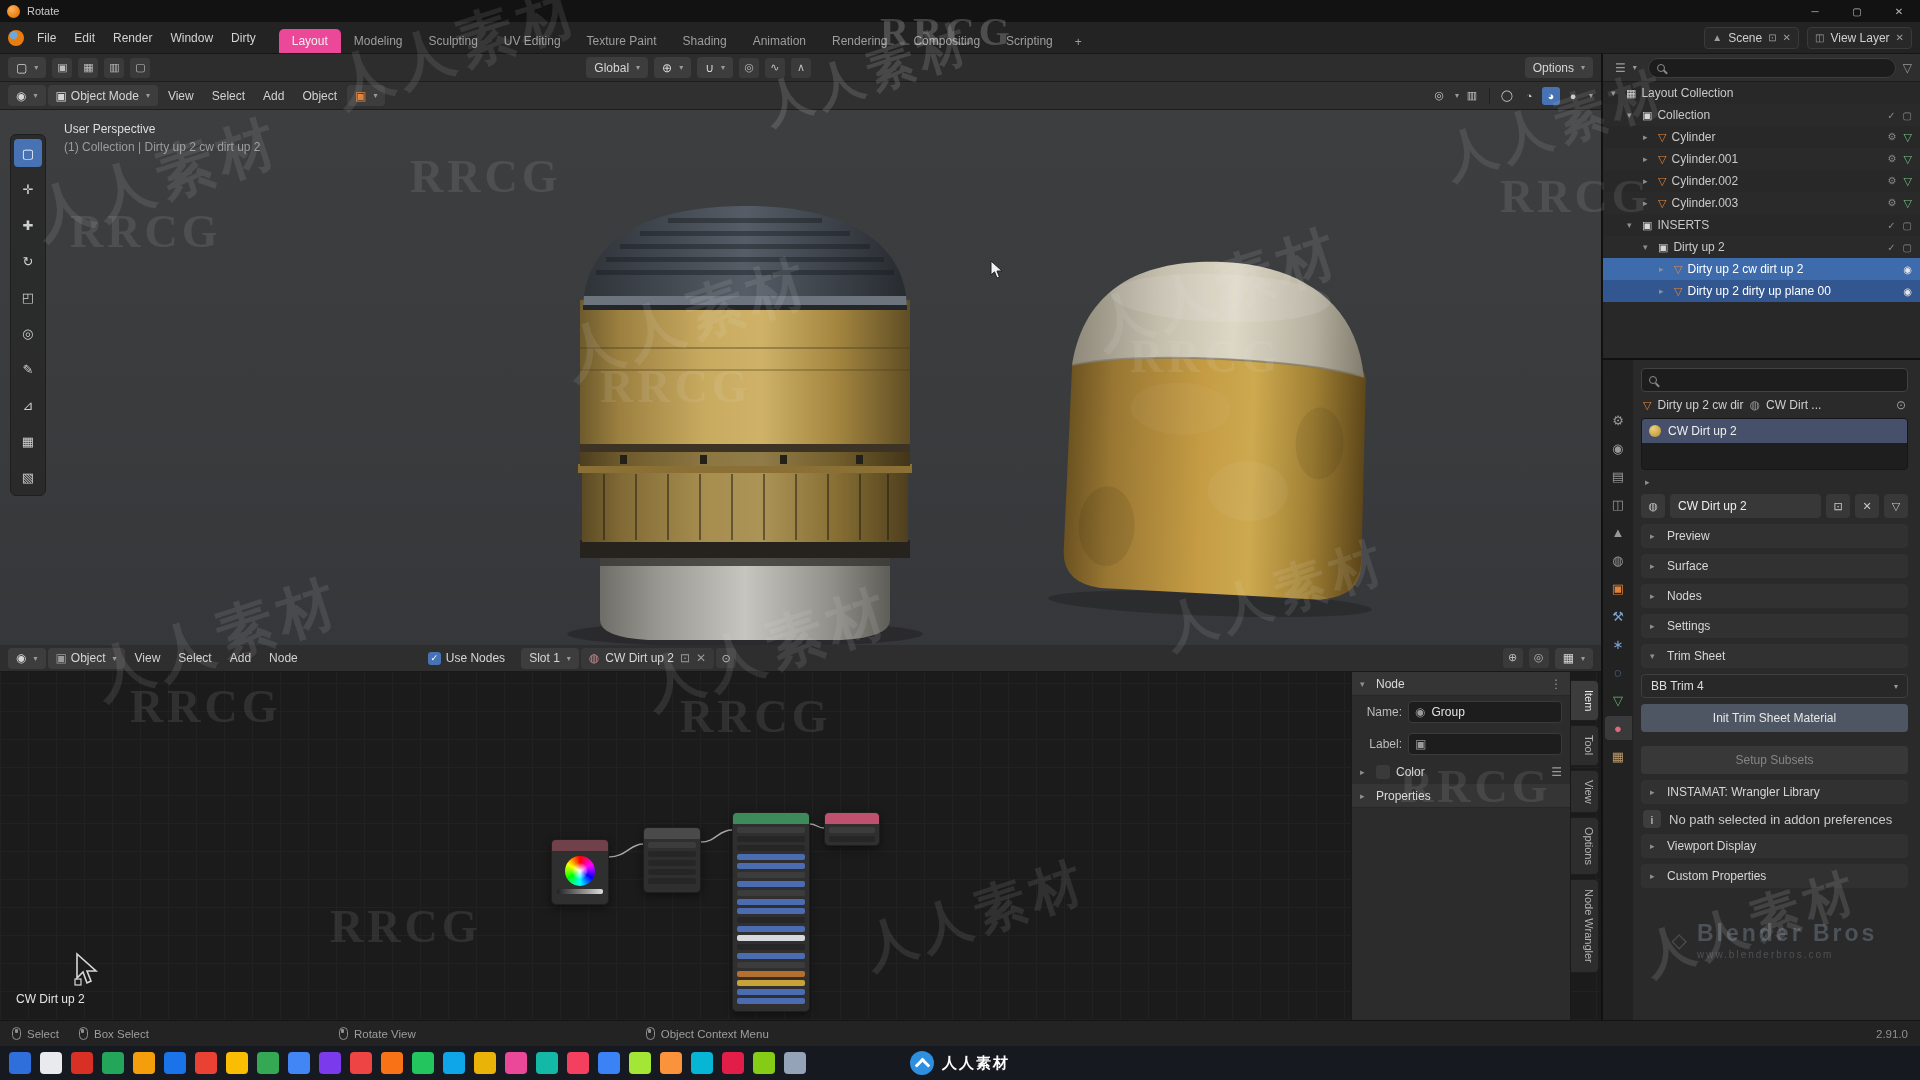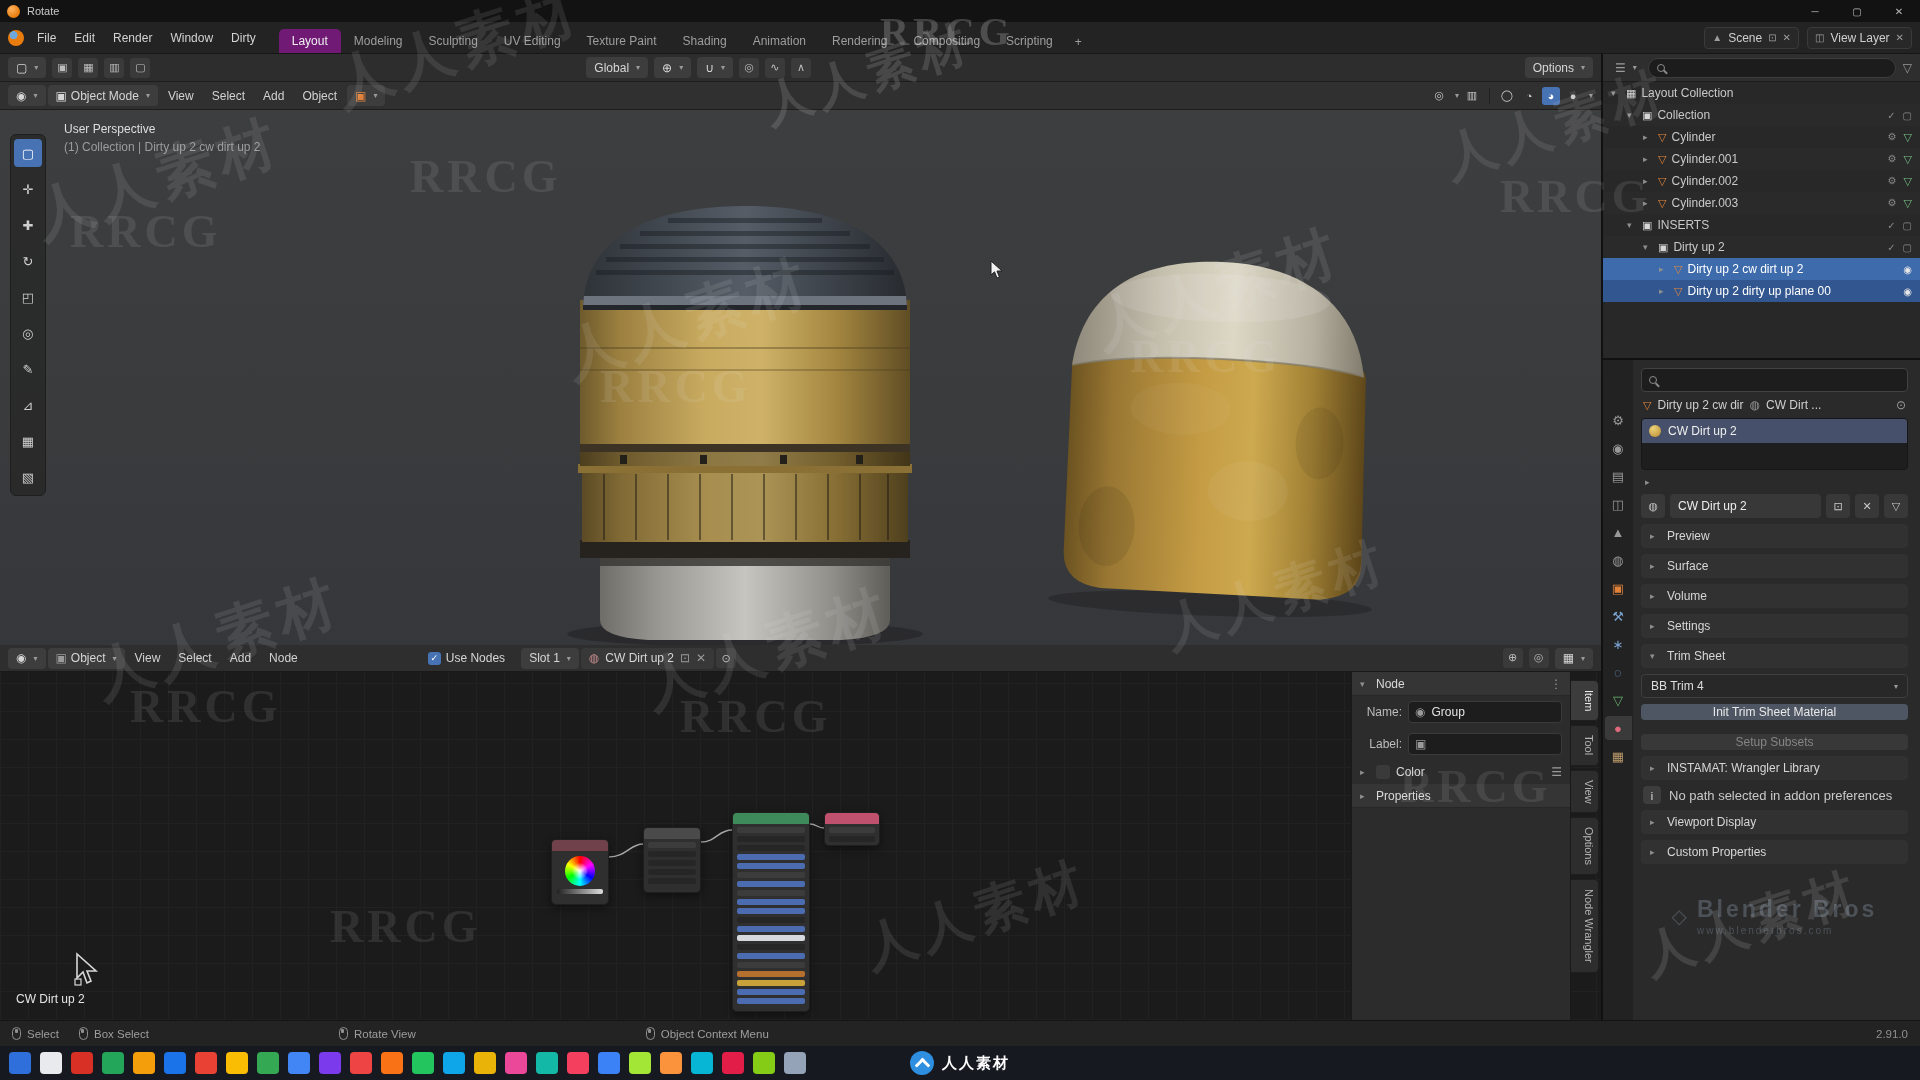--- a/index.html
+++ b/index.html
@@ -15,21 +15,21 @@
 .blogo{width:13px;height:13px;border-radius:50%;background:radial-gradient(circle at 35% 32%,#ffb25e,#e87d0d 70%)}
 .win-controls{margin-left:auto;display:flex}
 .wbtn{width:42px;height:22px;display:flex;align-items:center;justify-content:center;color:#b9b9b9;font-size:10px}
 
 
 .topbar{position:absolute;top:22px;left:0;right:0;height:32px;background:#232323;display:flex;align-items:center;padding:0 8px;border-bottom:1px solid #161616}
 .app-ico{width:16px;height:16px;border-radius:50%;background:radial-gradient(circle at 35% 32%,#6fa8dc 25%,#e87d0d 28%);margin-right:4px}
 .mi{padding:0 9px;height:100%;display:flex;align-items:center;color:#d2d2d2}
 .ws-wrap{display:flex;align-items:flex-end;height:100%;margin-left:14px}
 .ws{padding:5px 13px;border-radius:5px 5px 0 0;color:#9e9e9e;font-size:12px}
-.ws.active{background:#701a75;color:#f0f0f0}
+.ws.active{background:#ec4899;color:#f0f0f0}
 .ws-add{padding:4px 9px;color:#9e9e9e}
 .tb-right{margin-left:auto;display:flex;gap:8px}
 .tb-widget{height:22px;background:#282828;border:1px solid #3a3a3a;border-radius:4px;display:flex;align-items:center;gap:6px;padding:0 7px;color:#cfcfcf}
 .wi{font-size:10px;color:#9c9c9c}
 
 
 .leftcol{position:absolute;top:54px;left:0;width:1601px;height:966px}
 .rightcol{position:absolute;top:54px;left:1601px;right:0;height:966px;border-left:2px solid #111}
 
 
@@ -118,21 +118,21 @@
 .bcrumb{display:flex;align-items:center;gap:6px;color:#cfcfcf;padding:0 2px}
 .slotlist{height:52px;background:#1e1e1e;border:1px solid #161616;border-radius:4px;overflow:hidden}
 .slotrow{height:24px;background:#47506a;display:flex;align-items:center;gap:7px;padding:0 7px;color:#eee}
 .slotdot{width:12px;height:12px;border-radius:50%;background:radial-gradient(circle at 35% 30%,#ead27a,#b98a2e);flex:none}
 .expandrow{height:12px;display:flex;align-items:center;color:#8f8f8f;font-size:9px;padding-left:4px}
 .matrow{display:flex;align-items:center;gap:5px}
 .mbtn{width:24px;height:24px;background:#383838;border-radius:4px;display:flex;align-items:center;justify-content:center;color:#c9c9c9;font-size:11px}
 .mname{flex:1;height:24px;background:#383838;border-radius:4px;display:flex;align-items:center;gap:7px;padding:0 8px;color:#eee}
 .phead{height:24px;background:#313131;border-radius:4px;display:flex;align-items:center;gap:7px;padding:0 9px;color:#d6d6d6}
 .pdrop{height:24px;background:#282828;border:1px solid #3e3e3e;border-radius:4px;display:flex;align-items:center;gap:6px;padding:0 9px;color:#dedede}
-.btn{height:16px;background:#4f5663;border-radius:4px;display:flex;align-items:center;justify-content:center;color:#e8e8e8}
+.btn{height:28px;background:#4f5663;border-radius:4px;display:flex;align-items:center;justify-content:center;color:#e8e8e8}
 .btn.dimb{background:#383838;color:#858585;margin-top:8px}
 .irow{display:flex;align-items:center;gap:8px;padding:0 2px}
 .ibox{width:18px;height:18px;border-radius:4px;background:#3d3d3d;display:flex;align-items:center;justify-content:center;color:#ddd;font-size:11px;flex:none}
 .itext{font-size:13px;color:#c9c9c9}
 .plogo{margin-top:26px;display:flex;align-items:center;justify-content:center;gap:10px}
 .hexi{font-size:20px;color:#4c5258}
 .plogo .t{font-size:23px;font-weight:bold;letter-spacing:3px;color:#4c5258}
 .plogo .u{font-size:10px;letter-spacing:2px;color:#4c5258;margin-top:2px}
 
 
@@ -689,21 +689,21 @@
         <div class="phead">
           <span class="tw">▸</span>
           <span>Preview</span>
         </div>
         <div class="phead">
           <span class="tw">▸</span>
           <span>Surface</span>
         </div>
         <div class="phead">
           <span class="tw">▸</span>
-          <span>Volume</span>
+          <span>Nodes</span>
         </div>
         <div class="phead">
           <span class="tw">▸</span>
           <span>Settings</span>
         </div>
 
         <div class="phead">
           <span class="tw">▾</span>
           <span>Trim Sheet</span>
         </div>

